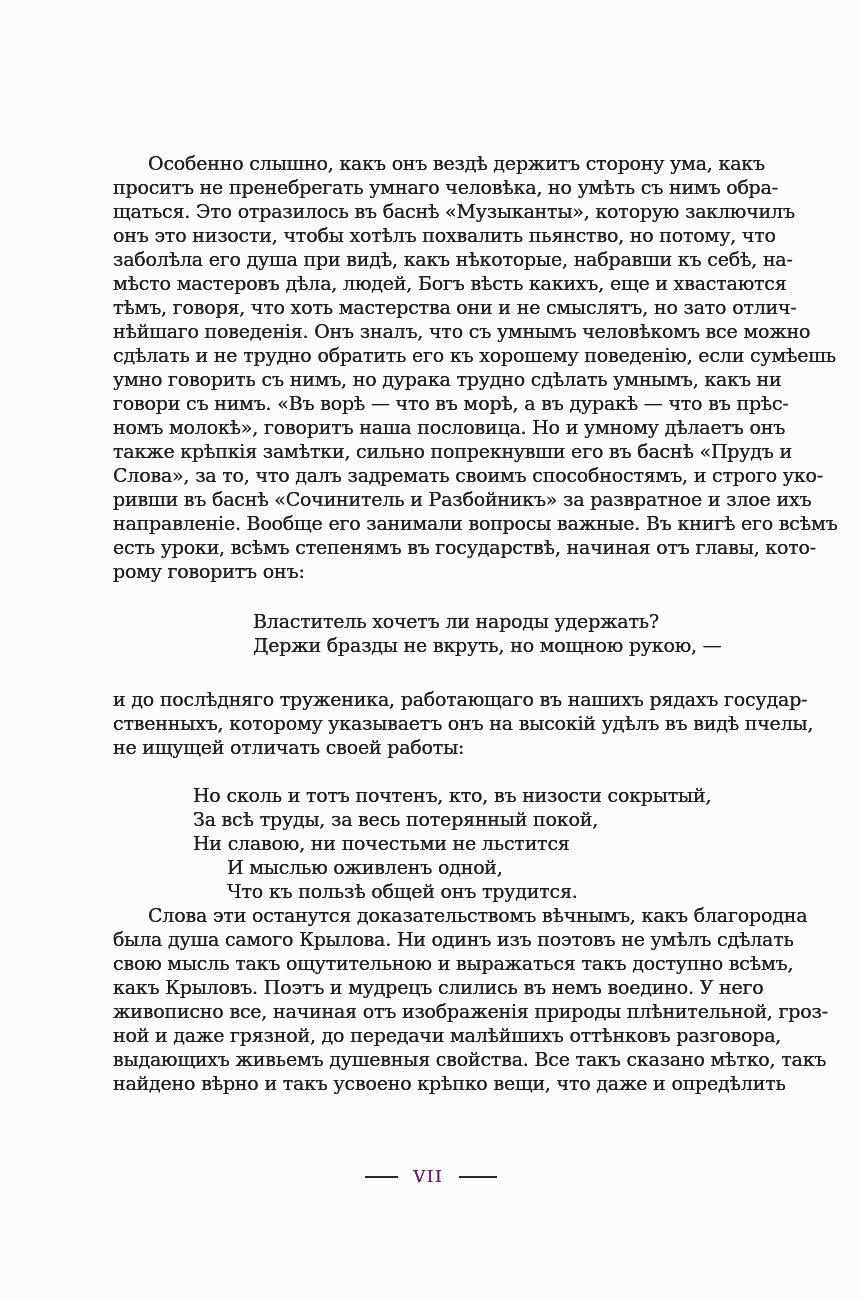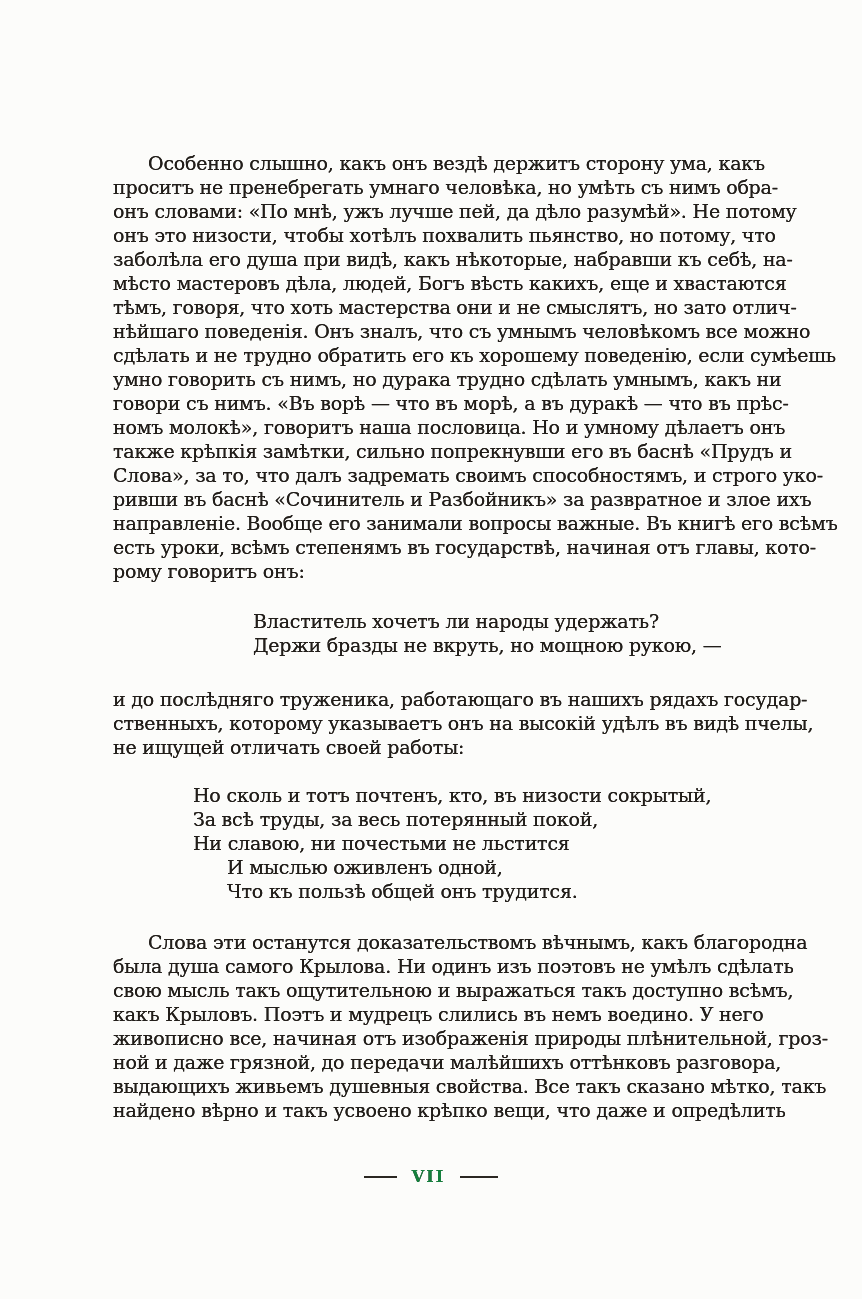--- a/index.html
+++ b/index.html
@@ -57,35 +57,35 @@
   .footer .rule {
     display: inline-block;
     height: 2px;
     background: #2b2722;
   }
   .footer .rule.left  { width: 33px; }
   .footer .rule.right { width: 38px; }
   .footer .page-number {
     font-family: "DejaVu Serif", serif;
     font-size: 16px;
-    font-weight: bold;
+    font-weight: normal;
     letter-spacing: 2px;
-    color: #15803d;
+    color: #701a75;
     text-shadow: 0 0 0.4px #221e1a;
   }
 </style>
 </head>
 <body>
 
 <div class="page">
   <div class="content" id="content">
       <div class="block paragraph" style="margin-top: 0px;">
         <div class="line fill indent">Особенно слышно, какъ онъ вездѣ держитъ сторону ума, какъ</div>
         <div class="line fill">проситъ не пренебрегать умнаго человѣка, но умѣть съ нимъ обра-</div>
-        <div class="line fill">онъ словами: «По мнѣ, ужъ лучше пей, да дѣло разумѣй». Не потому</div>
+        <div class="line fill">щаться. Это отразилось въ баснѣ «Музыканты», которую заключилъ</div>
         <div class="line fill">онъ это низости, чтобы хотѣлъ похвалить пьянство, но потому, что</div>
         <div class="line fill">заболѣла его душа при видѣ, какъ нѣкоторые, набравши къ себѣ, на-</div>
         <div class="line fill">мѣсто мастеровъ дѣла, людей, Богъ вѣсть какихъ, еще и хвастаются</div>
         <div class="line fill">тѣмъ, говоря, что хоть мастерства они и не смыслятъ, но зато отлич-</div>
         <div class="line fill">нѣйшаго поведенія. Онъ зналъ, что съ умнымъ человѣкомъ все можно</div>
         <div class="line fill">сдѣлать и не трудно обратить его къ хорошему поведенію, если сумѣешь</div>
         <div class="line fill">умно говорить съ нимъ, но дурака трудно сдѣлать умнымъ, какъ ни</div>
         <div class="line fill">говори съ нимъ. «Въ ворѣ — что въ морѣ, а въ дуракѣ — что въ прѣс-</div>
         <div class="line fill">номъ молокѣ», говоритъ наша пословица. Но и умному дѣлаетъ онъ</div>
         <div class="line fill">также крѣпкія замѣтки, сильно попрекнувши его въ баснѣ «Прудъ и</div>
@@ -104,21 +104,21 @@
         <div class="line fill">ственныхъ, которому указываетъ онъ на высокій удѣлъ въ видѣ пчелы,</div>
         <div class="line">не ищущей отличать своей работы:</div>
       </div>
       <div class="block verse" style="margin-top: 24px; margin-left: 80px;">
         <div class="line">Но сколь и тотъ почтенъ, кто, въ низости сокрытый,</div>
         <div class="line">За всѣ труды, за весь потерянный покой,</div>
         <div class="line">Ни славою, ни почестьми не льстится</div>
         <div class="line" style="margin-left: 34px;">И мыслью оживленъ одной,</div>
         <div class="line" style="margin-left: 34px;">Что къ пользѣ общей онъ трудится.</div>
       </div>
-      <div class="block paragraph" style="margin-top: 27px;">
+      <div class="block paragraph" style="">
         <div class="line fill indent">Слова эти останутся доказательствомъ вѣчнымъ, какъ благородна</div>
         <div class="line fill">была душа самого Крылова. Ни одинъ изъ поэтовъ не умѣлъ сдѣлать</div>
         <div class="line fill">свою мысль такъ ощутительною и выражаться такъ доступно всѣмъ,</div>
         <div class="line fill">какъ Крыловъ. Поэтъ и мудрецъ слились въ немъ воедино. У него</div>
         <div class="line fill">живописно все, начиная отъ изображенія природы плѣнительной, гроз-</div>
         <div class="line fill">ной и даже грязной, до передачи малѣйшихъ оттѣнковъ разговора,</div>
         <div class="line fill">выдающихъ живьемъ душевныя свойства. Все такъ сказано мѣтко, такъ</div>
         <div class="line fill">найдено вѣрно и такъ усвоено крѣпко вещи, что даже и опредѣлить</div>
       </div>
     </div>

